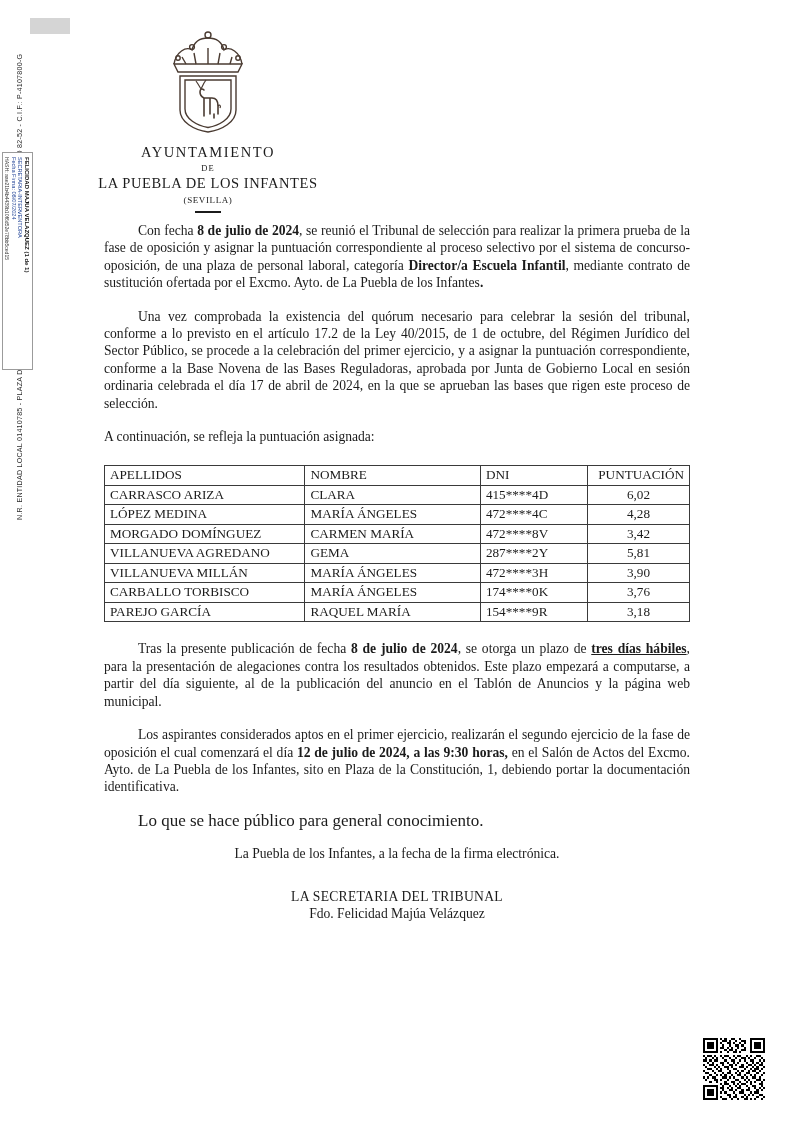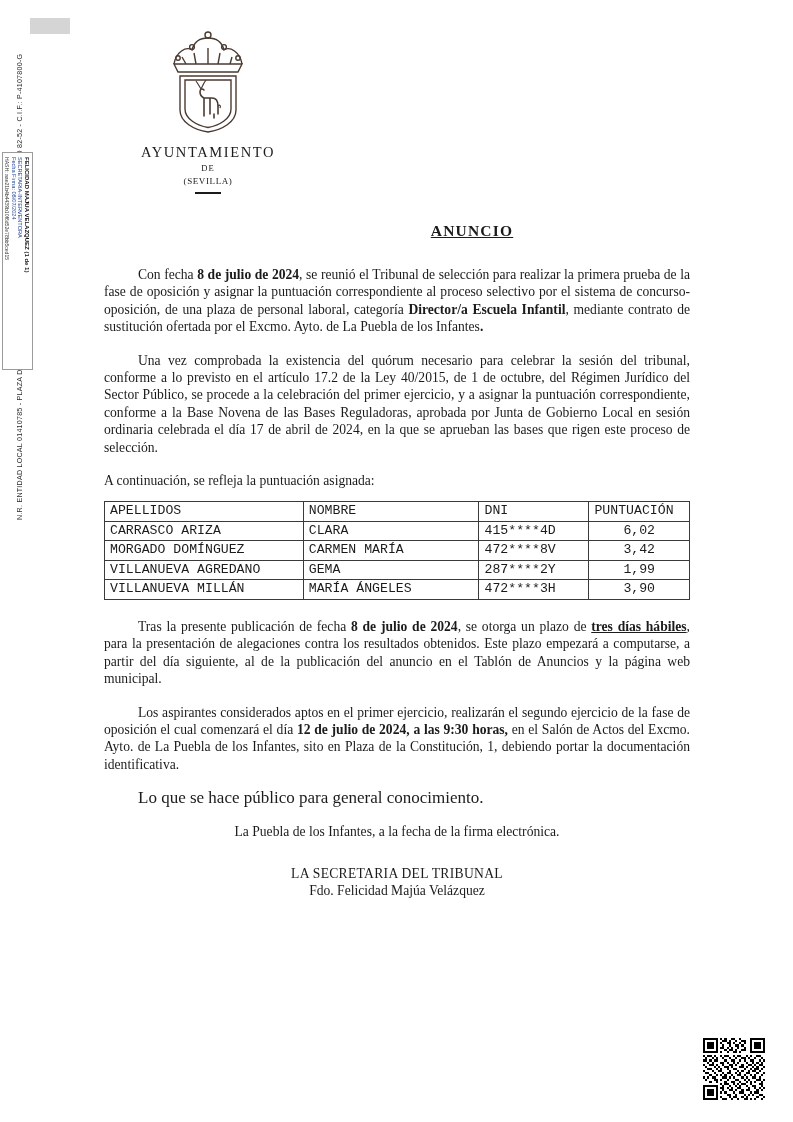--- a/index.html
+++ b/index.html
@@ -169,39 +169,38 @@
     line-height: 17.4px;
     text-indent: 0;
   }
   b, strong { font-weight: bold; }
   .u-bold { font-weight: bold; text-decoration: underline; margin-top: 35px; }
 
   
   table.scores {
     border-collapse: collapse;
     width: 100%;
-    margin: 12px 0 18px 0;
+    margin: 20px 0 18px 0;
     font-size: 13.2px;
-    font-family: Liberation Mono, monospace;
   }
   table.scores th, table.scores td {
     border: 1px solid #3a3a3a;
     padding: 1px 5px;
     line-height: 16.5px;
     font-weight: normal;
     text-align: left;
     white-space: nowrap;
   }
   table.scores th { font-weight: normal; }
   table.scores .col-a { width: 200px; }
   table.scores .col-b { width: 185px; }
   table.scores .col-c { width: 108px; }
   table.scores .col-d { width: 93px; }
   table.scores td.score, table.scores th.score { text-align: center; }
-  table.scores th.score-head { text-align: left; }
+  table.scores th.score-head { text-align: right; }
 
   
   .closing-line {
     font-size: 17px;
     line-height: 17.4px;
     margin: 0 0 16px 0;
     text-indent: 34px;
   }
   .center-line {
     text-align: center;
@@ -480,27 +479,27 @@
       <path d="M20 48 L76 48 L76 82 C76 94 62 102 48 104 C34 102 20 94 20 82 Z"></path>
       <path d="M25 52 L71 52 L71 81 C71 91 59 97.5 48 99.5 C37 97.5 25 91 25 81 Z"></path>
 
       <path d="M44 62 C42 60 40 61 40 64 C40 67 42 69 44 70 L44 80 M44 70 L52 70 C56 70 58 73 58 78 L58 86 M50 70 L50 86 M54 86 L54 90 M44 80 L44 88" stroke-width="1.6" stroke-linecap="round"></path>
       <path d="M41 61 L38 56 M41 61 L44 55 M38 56 L36 53 M44 55 L46 52" stroke-width="1.2"></path>
       <path d="M58 78 C60 76 61 78 60 80" stroke-width="1.2"></path>
     </g>
   </svg>
   <div class="lh-line1">AYUNTAMIENTO</div>
   <div class="lh-line2">DE</div>
+  <div class="lh-line3">LA PUEBLA DE LOS INFANTES</div>
   <div class="lh-line4">(SEVILLA)</div>
   <div class="lh-rule"></div>
 </div>
 
 <div class="doc">
 
-  <div class="anuncio-title">ANUNCIO</div>
 
   <p class="para"><span>Con fecha </span><b>8 de julio de 2024</b><span>, se reunió el Tribunal de selección para realizar la primera prueba de la fase de oposición y asignar la puntuación correspondiente al proceso selectivo por el sistema de concurso-oposición, de una plaza de personal laboral, categoría </span><b>Director/a Escuela Infantil</b><span>, mediante contrato de sustitución ofertada por el Excmo. Ayto. de La Puebla de los Infantes</span><b>.</b></p>
 
   <p class="para">Una vez comprobada la existencia del quórum necesario para celebrar la sesión del tribunal, conforme a lo previsto en el artículo 17.2 de la Ley 40/2015, de 1 de octubre, del Régimen Jurídico del Sector Público, se procede a la celebración del primer ejercicio, y a asignar la puntuación correspondiente, conforme a la Base Novena de las Bases Reguladoras, aprobada por Junta de Gobierno Local en sesión ordinaria celebrada el día 17 de abril de 2024, en la que se aprueban las bases que rigen este proceso de selección.</p>
 
   <p class="lead-in">A continuación, se refleja la puntuación asignada:</p>
 
   <table class="scores">
     <thead>
       <tr>
@@ -511,37 +510,55 @@
       </tr>
     </thead>
     <tbody>
       <tr>
         <td>CARRASCO ARIZA</td>
         <td>CLARA</td>
         <td>415****4D</td>
         <td class="score">6,02</td>
       </tr>
       <tr>
+        <td>LÓPEZ MEDINA</td>
+        <td>MARÍA ÁNGELES</td>
+        <td>472****4C</td>
+        <td class="score">4,28</td>
+      </tr>
+      <tr>
         <td>MORGADO DOMÍNGUEZ</td>
         <td>CARMEN MARÍA</td>
         <td>472****8V</td>
         <td class="score">3,42</td>
       </tr>
       <tr>
         <td>VILLANUEVA AGREDANO</td>
         <td>GEMA</td>
         <td>287****2Y</td>
-        <td class="score">1,99</td>
+        <td class="score">5,81</td>
       </tr>
       <tr>
         <td>VILLANUEVA MILLÁN</td>
         <td>MARÍA ÁNGELES</td>
         <td>472****3H</td>
         <td class="score">3,90</td>
       </tr>
+      <tr>
+        <td>CARBALLO TORBISCO</td>
+        <td>MARÍA ÁNGELES</td>
+        <td>174****0K</td>
+        <td class="score">3,76</td>
+      </tr>
+      <tr>
+        <td>PAREJO GARCÍA</td>
+        <td>RAQUEL MARÍA</td>
+        <td>154****9R</td>
+        <td class="score">3,18</td>
+      </tr>
     </tbody>
   </table>
 
   <p class="para"><span>Tras la presente publicación de fecha </span><b>8 de julio de 2024</b><span>, se otorga un plazo de </span><span class="u-bold">tres días hábiles</span><span>, para la presentación de alegaciones contra los resultados obtenidos. Este plazo empezará a computarse, a partir del día siguiente, al de la publicación del anuncio en el Tablón de Anuncios y la página web municipal.</span></p>
 
   <p class="para"><span>Los aspirantes considerados aptos en el primer ejercicio, realizarán el segundo ejercicio de la fase de oposición el cual comenzará el día </span><b>12 de julio de 2024, a las 9:30 horas,</b><span> en el Salón de Actos del Excmo. Ayto. de La Puebla de los Infantes, sito en Plaza de la Constitución, 1, debiendo portar la documentación identificativa.</span></p>
 
   <p class="closing-line">Lo que se hace público para general conocimiento.</p>
 
   <p class="center-line">La Puebla de los Infantes, a la fecha de la firma electrónica.</p>

